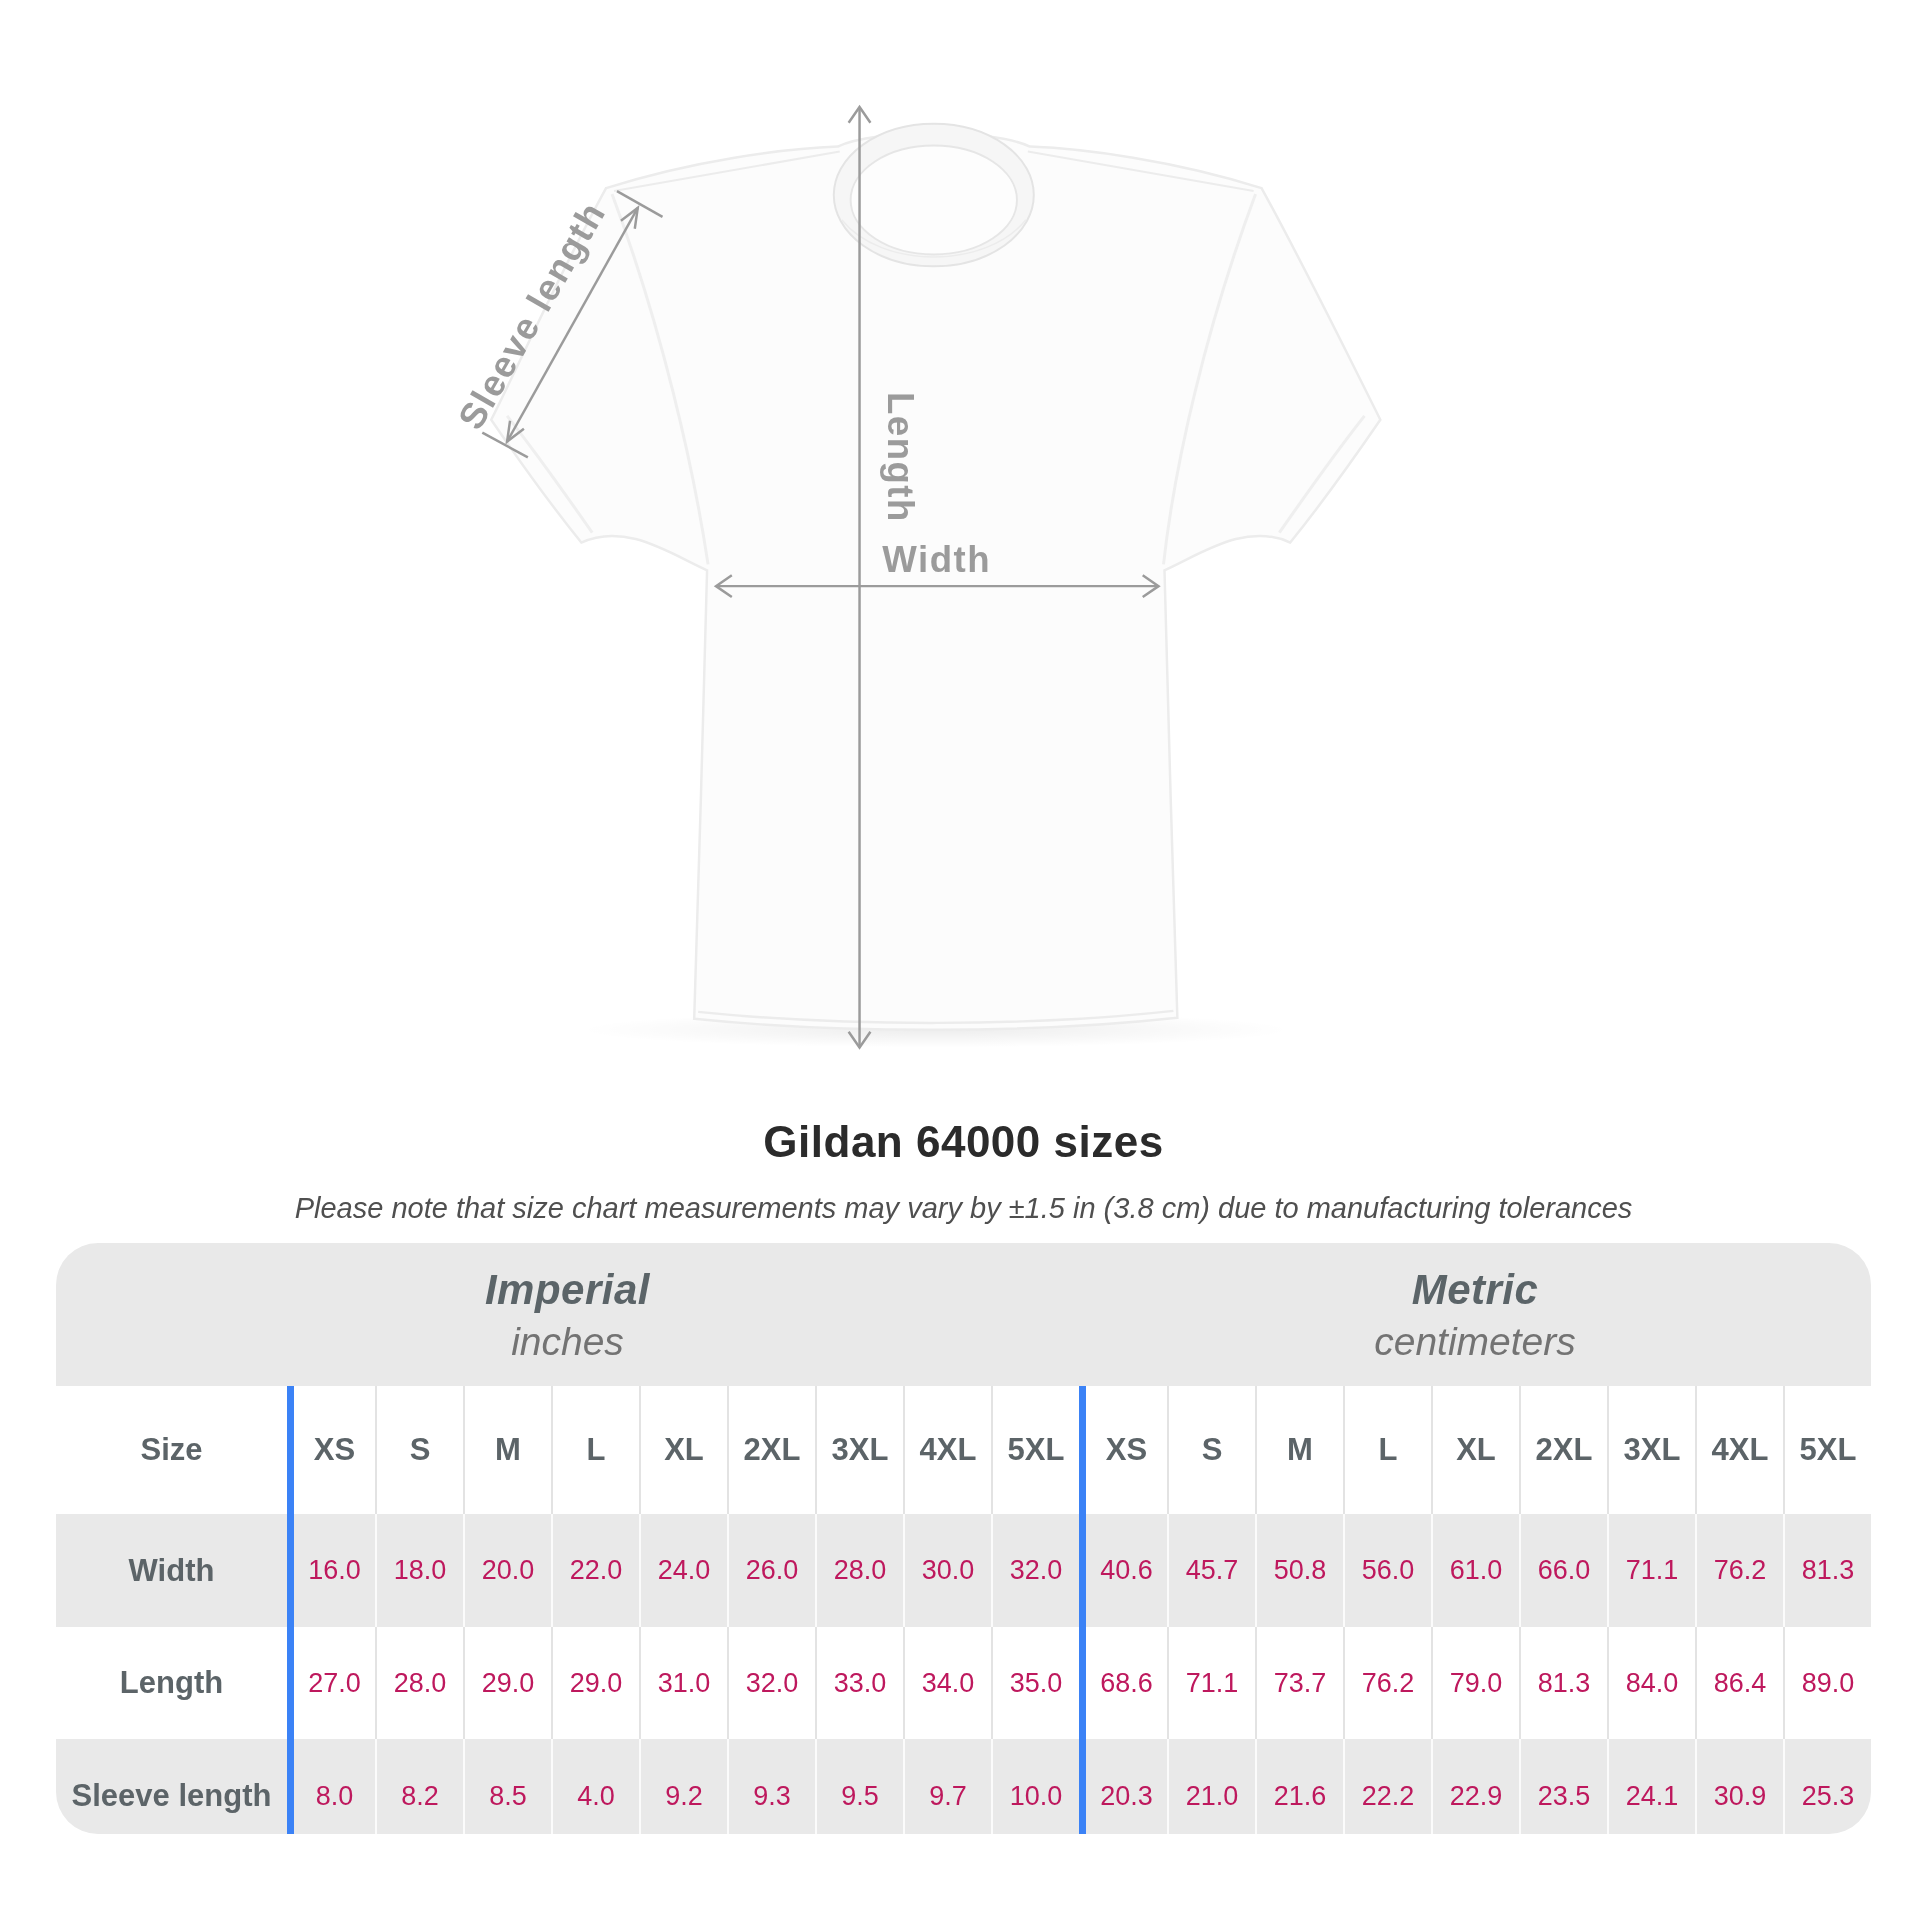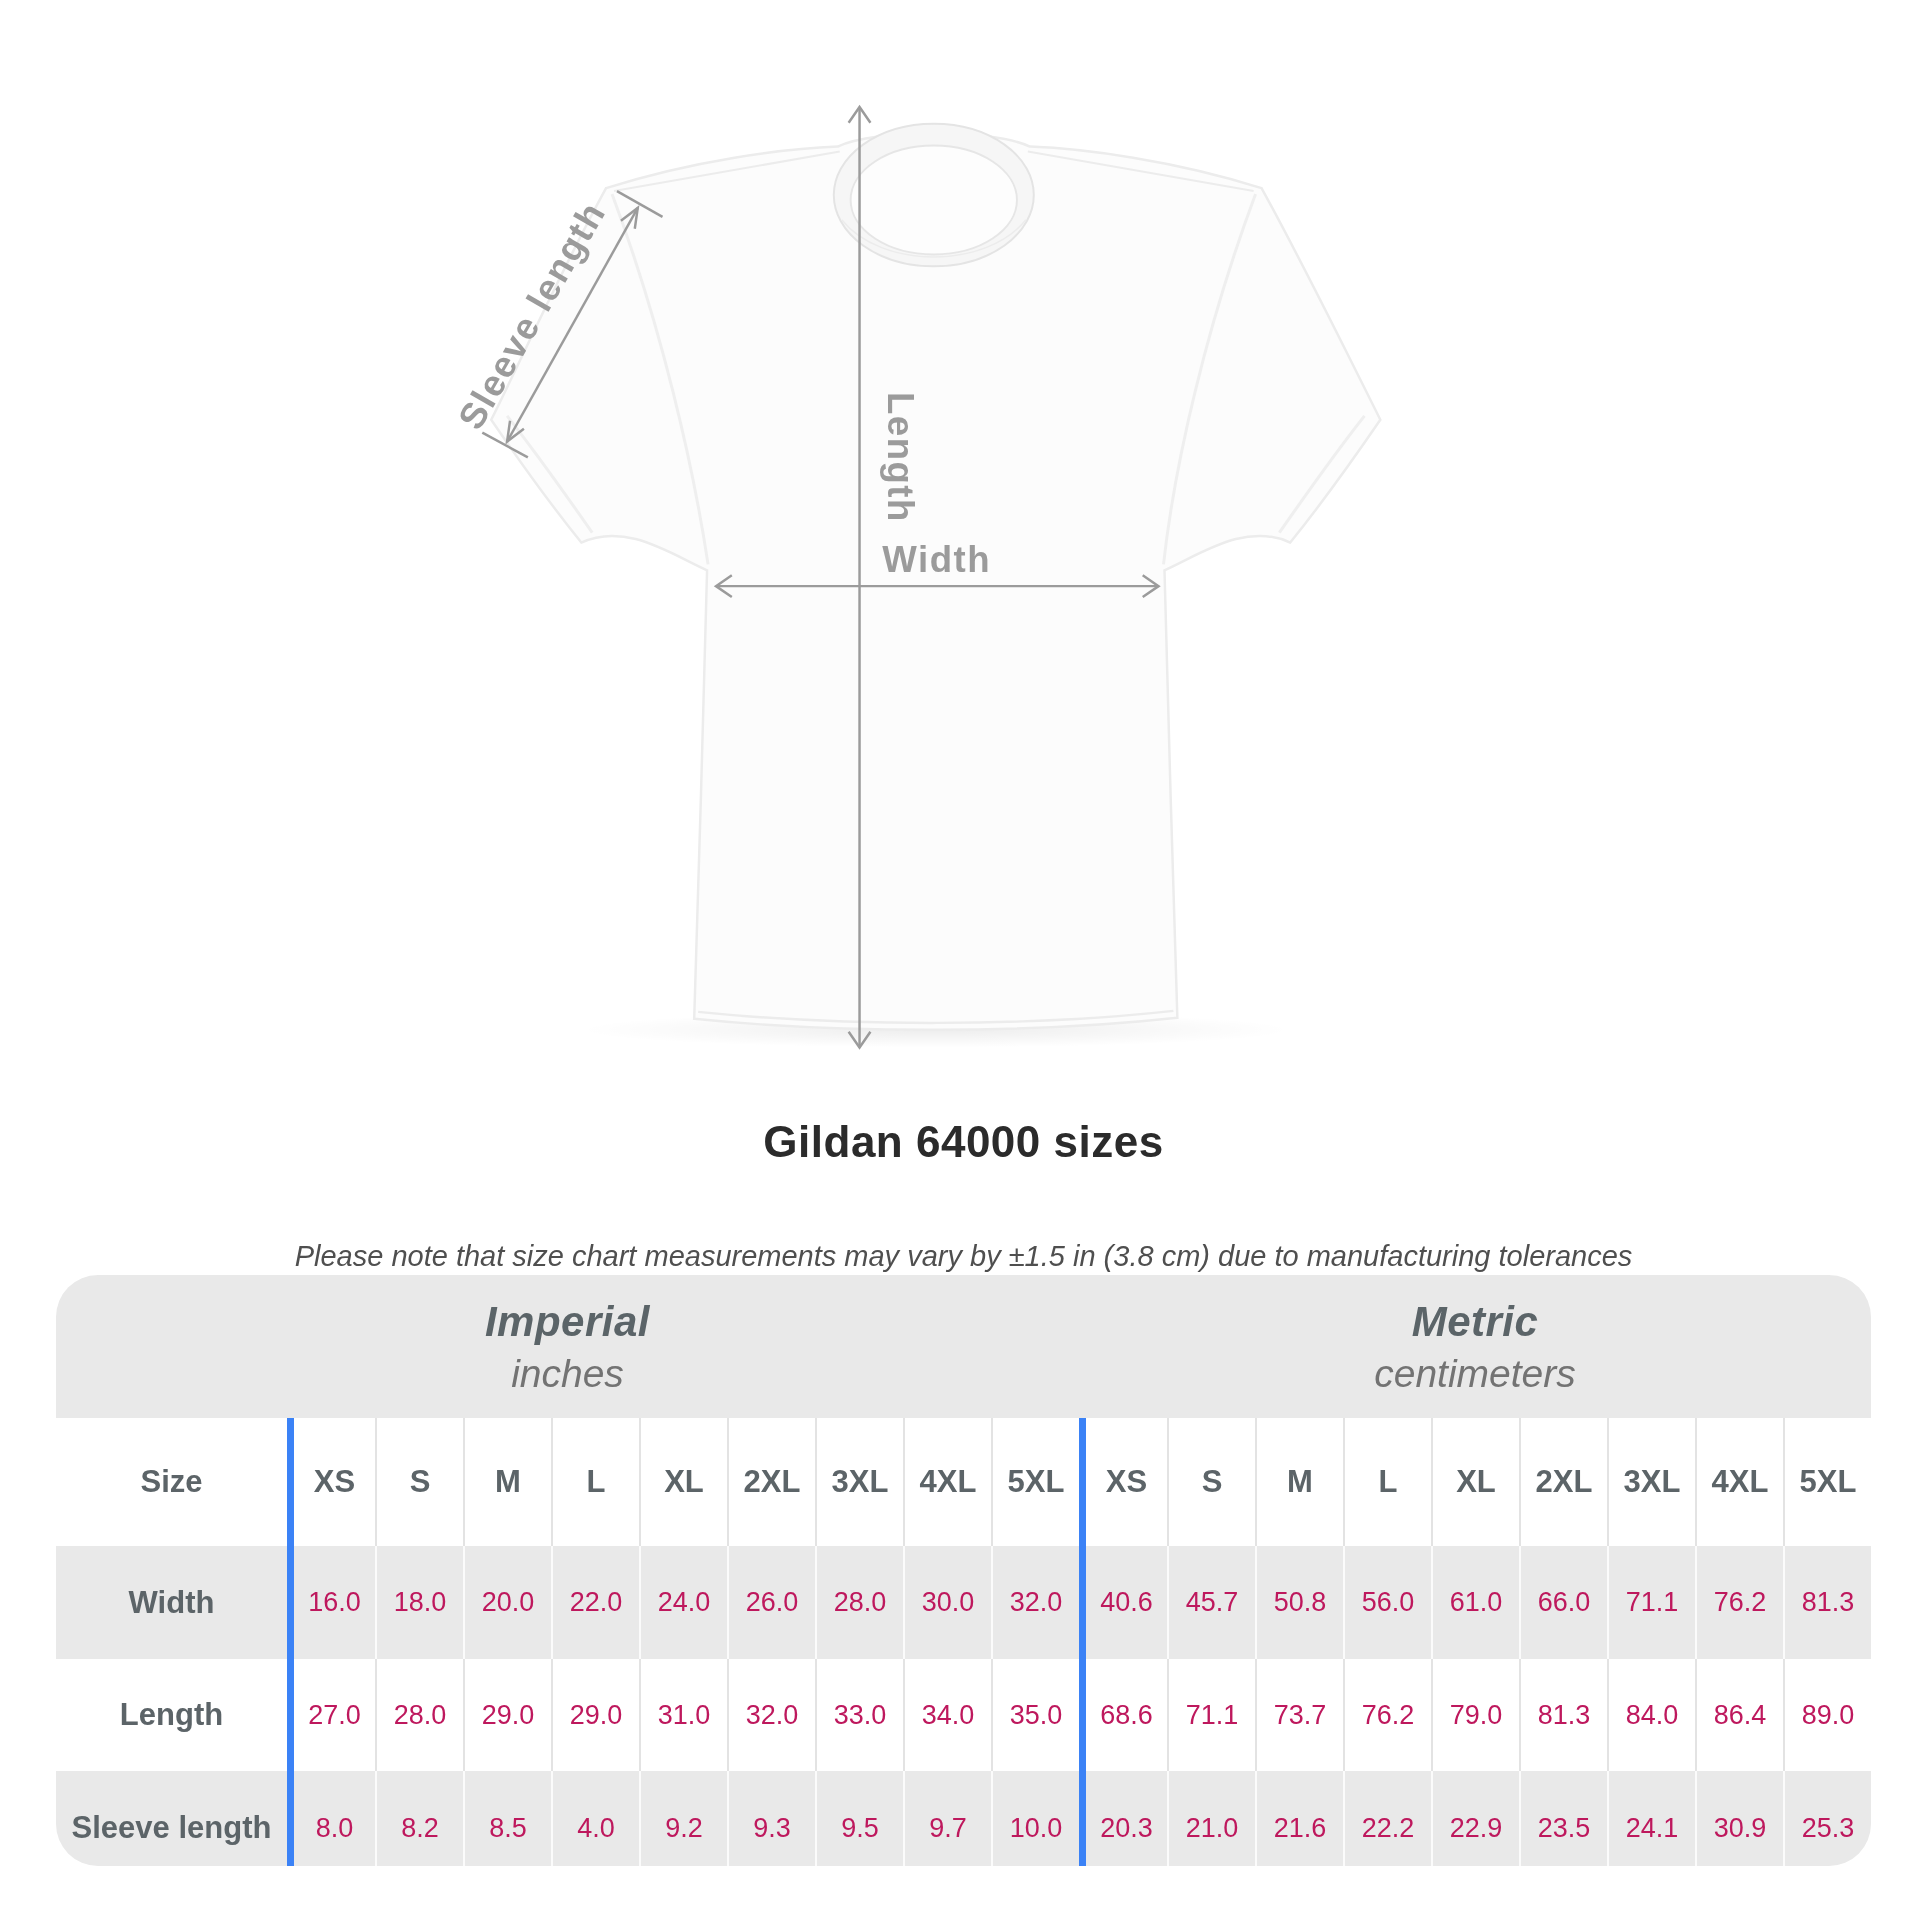--- a/index.html
+++ b/index.html
@@ -4,25 +4,25 @@
 <style>
   html,body{margin:0;padding:0;background:#ffffff;}
   body{width:1927px;height:1927px;position:relative;font-family:"Liberation Sans",sans-serif;overflow:hidden;}
 
   
   .diagram{position:absolute;left:0;top:0;width:1927px;height:1099px;}
 
   
   .title{position:absolute;left:0;top:1117px;width:1927px;text-align:center;
          font-size:44px;font-weight:bold;color:#2b2b2b;letter-spacing:0.5px;}
-  .subtitle{position:absolute;left:0;top:1240px;width:1927px;text-align:center;
+  .subtitle{position:absolute;left:0;top:1192px;width:1927px;text-align:center;
          font-size:29px;font-style:italic;color:#4f4f4f;}
 
   
-  .card{position:absolute;left:56px;top:1275px;width:1815px;height:591px;
+  .card{position:absolute;left:56px;top:1243px;width:1815px;height:591px;
         border-radius:42px;overflow:hidden;background:#ffffff;}
   .unit-band{display:flex;height:143px;background:#e9e9e9;}
   .unit-half{display:flex;flex-direction:column;align-items:center;justify-content:center;gap:6px;}
   .unit-half.imperial{width:1023px;}
   .unit-half.metric{width:792px;}
   .unit-title{font-size:42px;font-weight:bold;font-style:italic;color:#5b6468;letter-spacing:0.5px;}
   .unit-sub{font-size:39px;font-style:italic;color:#737373;}
 
   .trow{display:grid;grid-template-columns:231px repeat(18,1fr);}
   .trow:nth-child(1){height:128px;}

